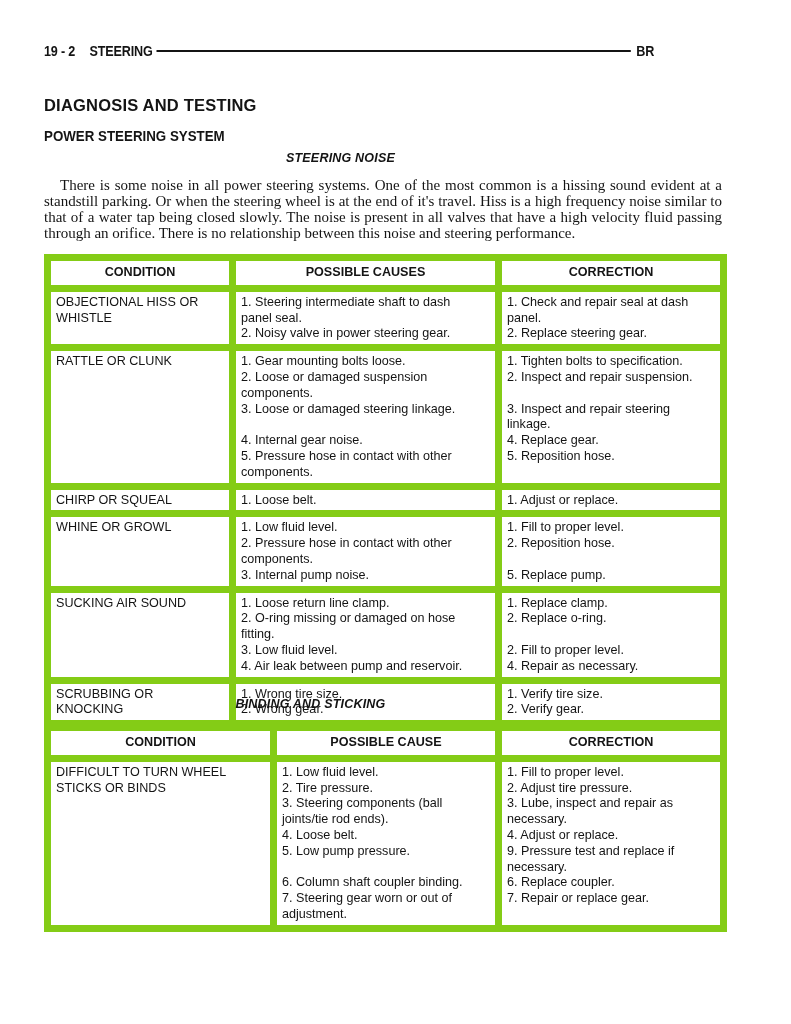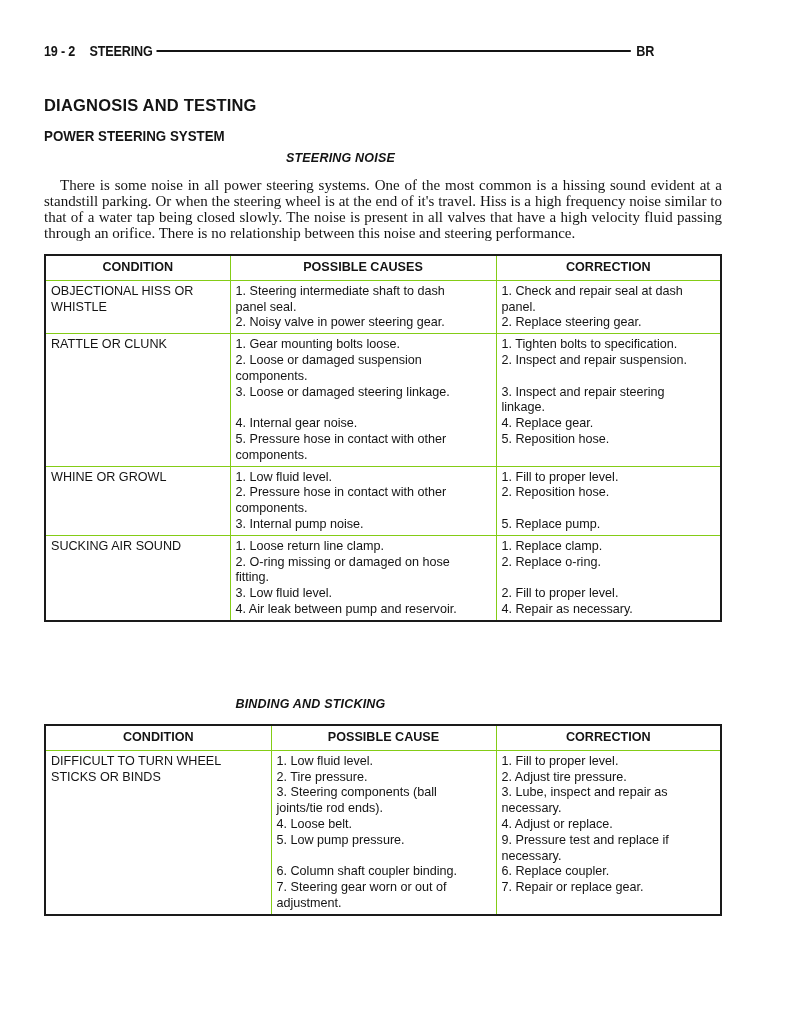--- a/index.html
+++ b/index.html
@@ -40,21 +40,21 @@
     font-family: "Liberation Serif", serif; font-size: 15px; line-height: 16px;
     text-align: justify; text-indent: 16px;
   }
   table.diag {
     position: absolute; left: 44px; width: 676px;
     border-collapse: collapse; table-layout: fixed;
     font-family: "Liberation Sans", sans-serif; font-size: 12.6px; line-height: 15.8px;
     border: 2px solid #1a1a1a;
   }
   table.diag th, table.diag td {
-    border: 1px solid #84cc16; vertical-align: top; text-align: left;
+    border: 7px solid #84cc16; vertical-align: top; text-align: left;
     padding: 3px 6px 2px 5px;
   }
   table.diag th {
     font-weight: bold; text-align: center; padding: 4px 4px 4px 4px;
     font-size: 12.6px;
   }
   table.diag td .line { display: block; }
   #t1 { top: 254px; }
   #t2 { top: 724px; }
 </style>
@@ -124,20 +124,31 @@
           <span class="line">&nbsp;</span>
           <span class="line">3. Inspect and repair steering</span>
           <span class="line">linkage.</span>
           <span class="line">4. Replace gear.</span>
           <span class="line">5. Reposition hose.</span>
           <span class="line">&nbsp;</span>
         </td>
       </tr>
       <tr>
         <td>
+          <span class="line">CHIRP OR SQUEAL</span>
+        </td>
+        <td>
+          <span class="line">1. Loose belt.</span>
+        </td>
+        <td>
+          <span class="line">1. Adjust or replace.</span>
+        </td>
+      </tr>
+      <tr>
+        <td>
           <span class="line">WHINE OR GROWL</span>
         </td>
         <td>
           <span class="line">1. Low fluid level.</span>
           <span class="line">2. Pressure hose in contact with other</span>
           <span class="line">components.</span>
           <span class="line">3. Internal pump noise.</span>
         </td>
         <td>
           <span class="line">1. Fill to proper level.</span>
@@ -156,20 +167,34 @@
           <span class="line">fitting.</span>
           <span class="line">3. Low fluid level.</span>
           <span class="line">4. Air leak between pump and reservoir.</span>
         </td>
         <td>
           <span class="line">1. Replace clamp.</span>
           <span class="line">2. Replace o-ring.</span>
           <span class="line">&nbsp;</span>
           <span class="line">2. Fill to proper level.</span>
           <span class="line">4. Repair as necessary.</span>
+        </td>
+      </tr>
+      <tr>
+        <td>
+          <span class="line">SCRUBBING OR</span>
+          <span class="line">KNOCKING</span>
+        </td>
+        <td>
+          <span class="line">1. Wrong tire size.</span>
+          <span class="line">2. Wrong gear.</span>
+        </td>
+        <td>
+          <span class="line">1. Verify tire size.</span>
+          <span class="line">2. Verify gear.</span>
         </td>
       </tr>
     </tbody>
 </table>
 
 <div class="h-sub binding">BINDING AND STICKING</div>
 
 <table class="diag" id="t2">
   <colgroup>
     <col style="width:226px">

